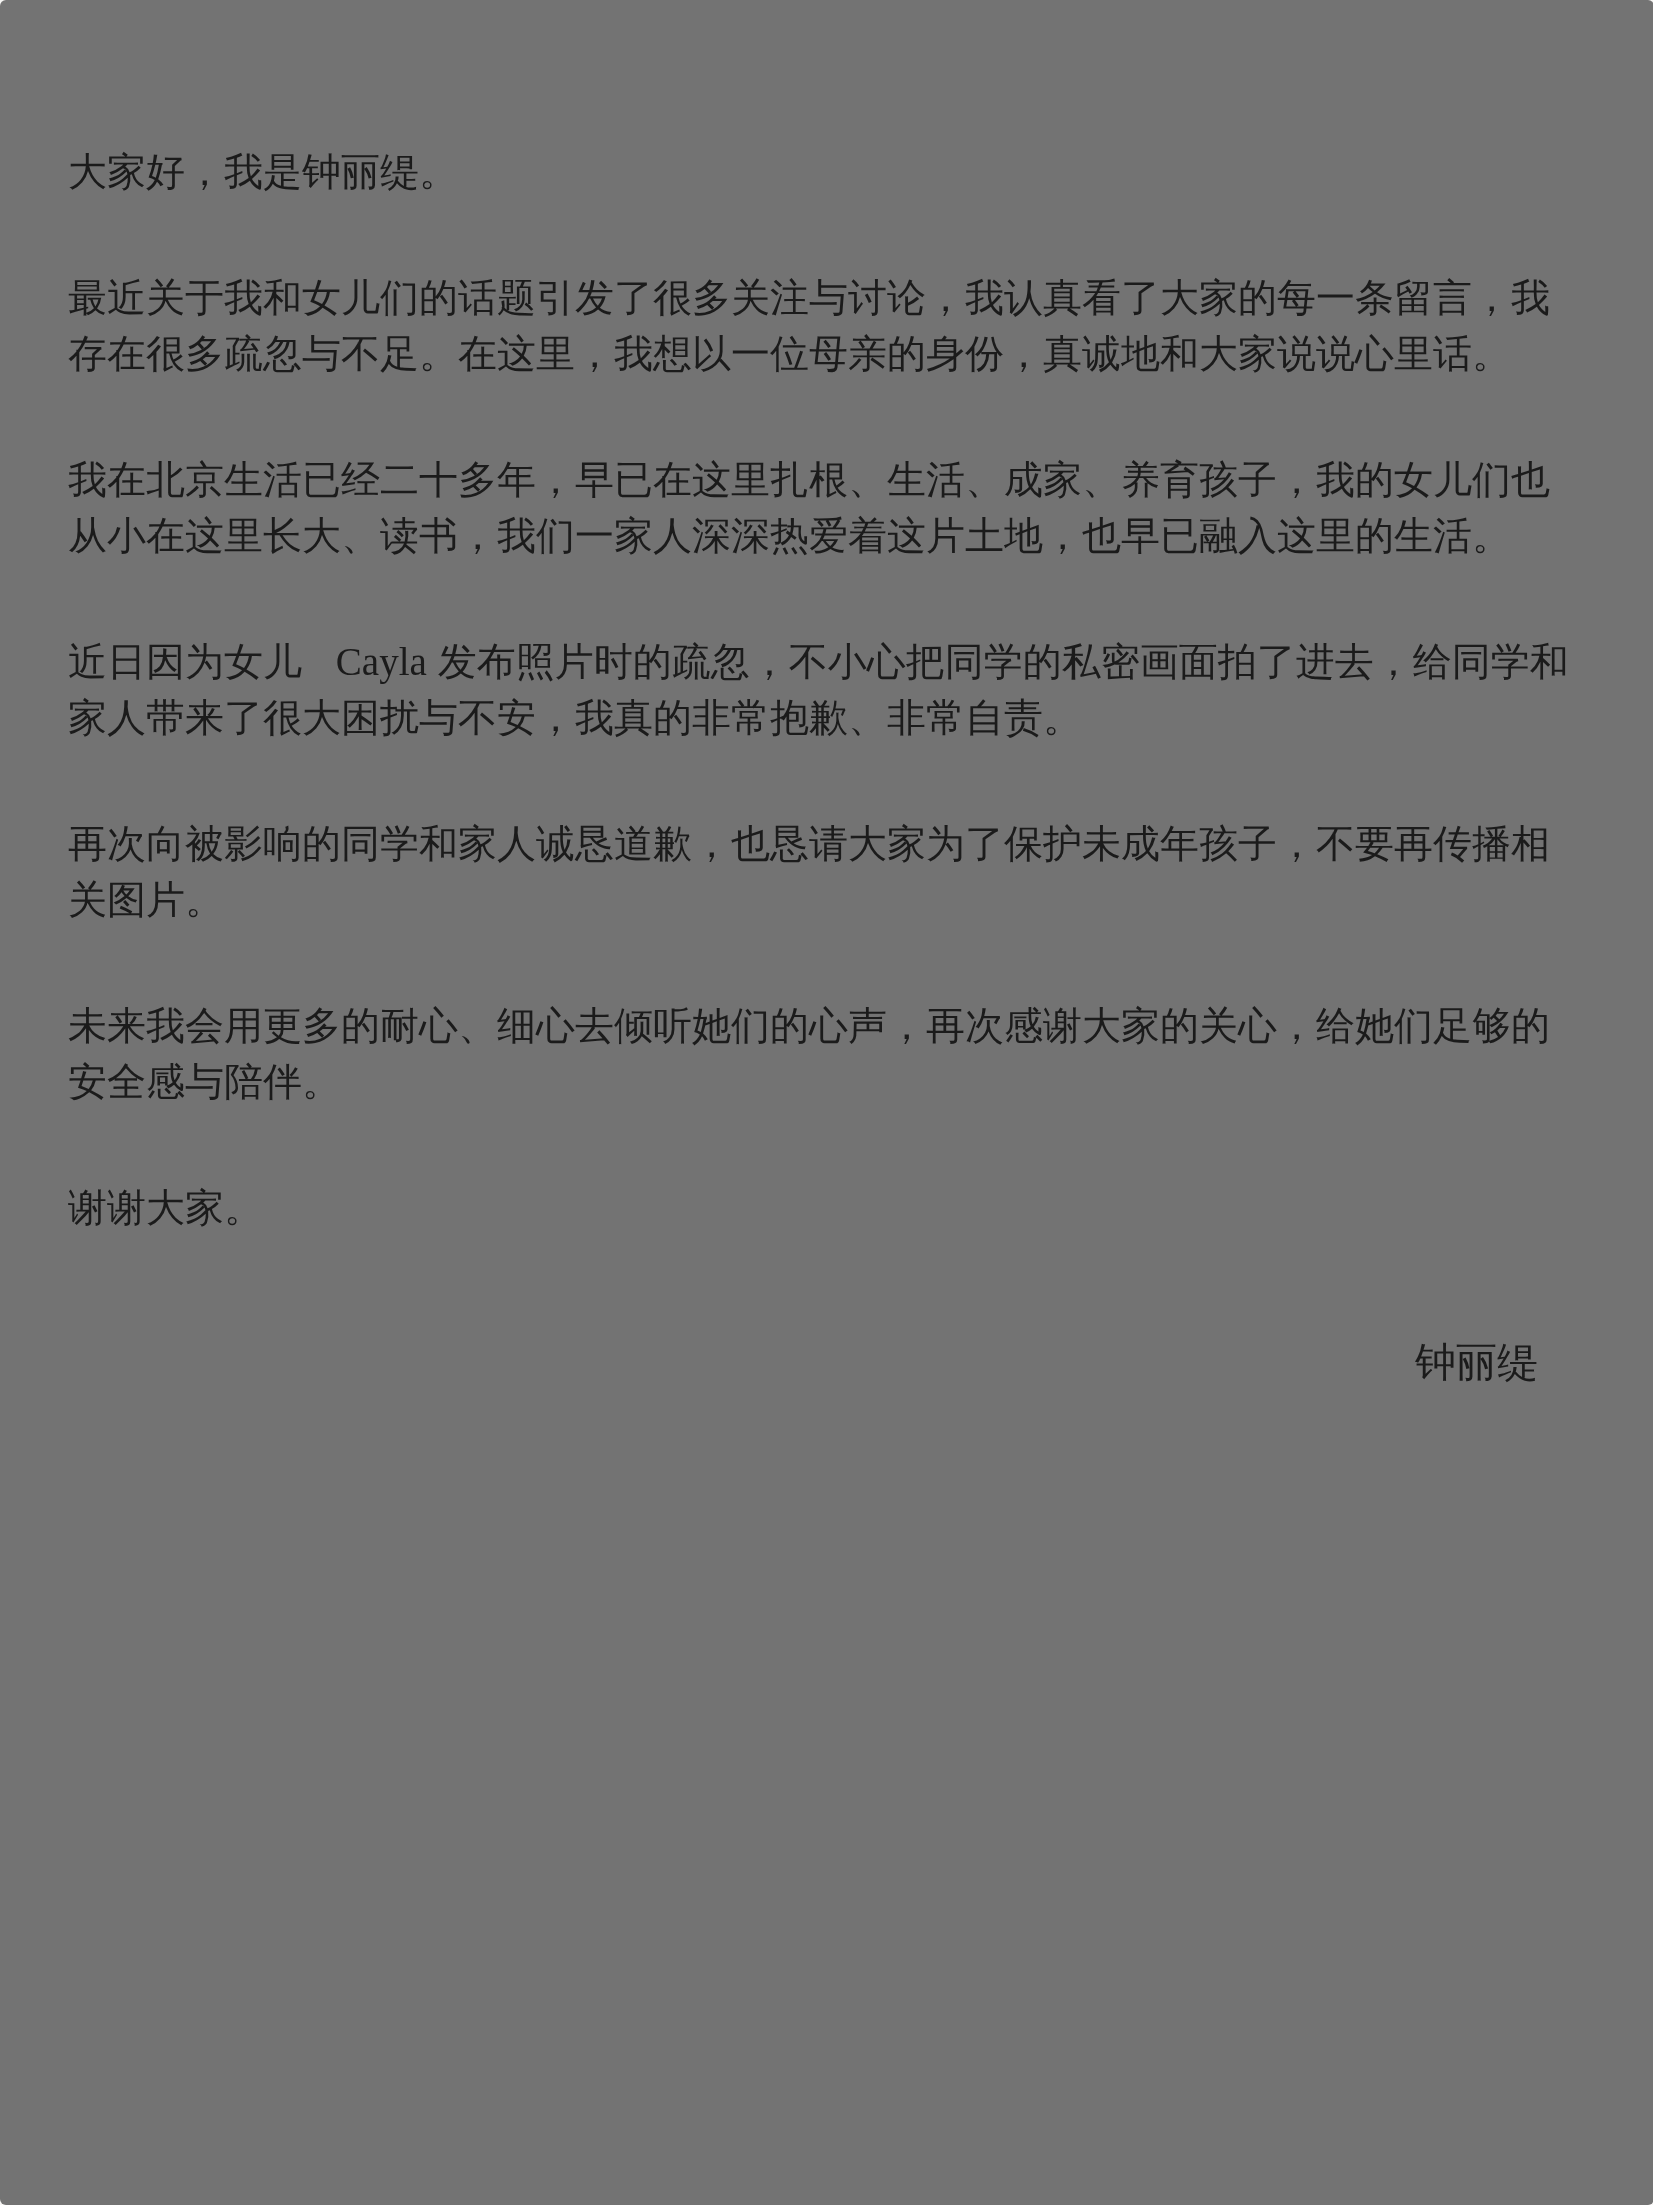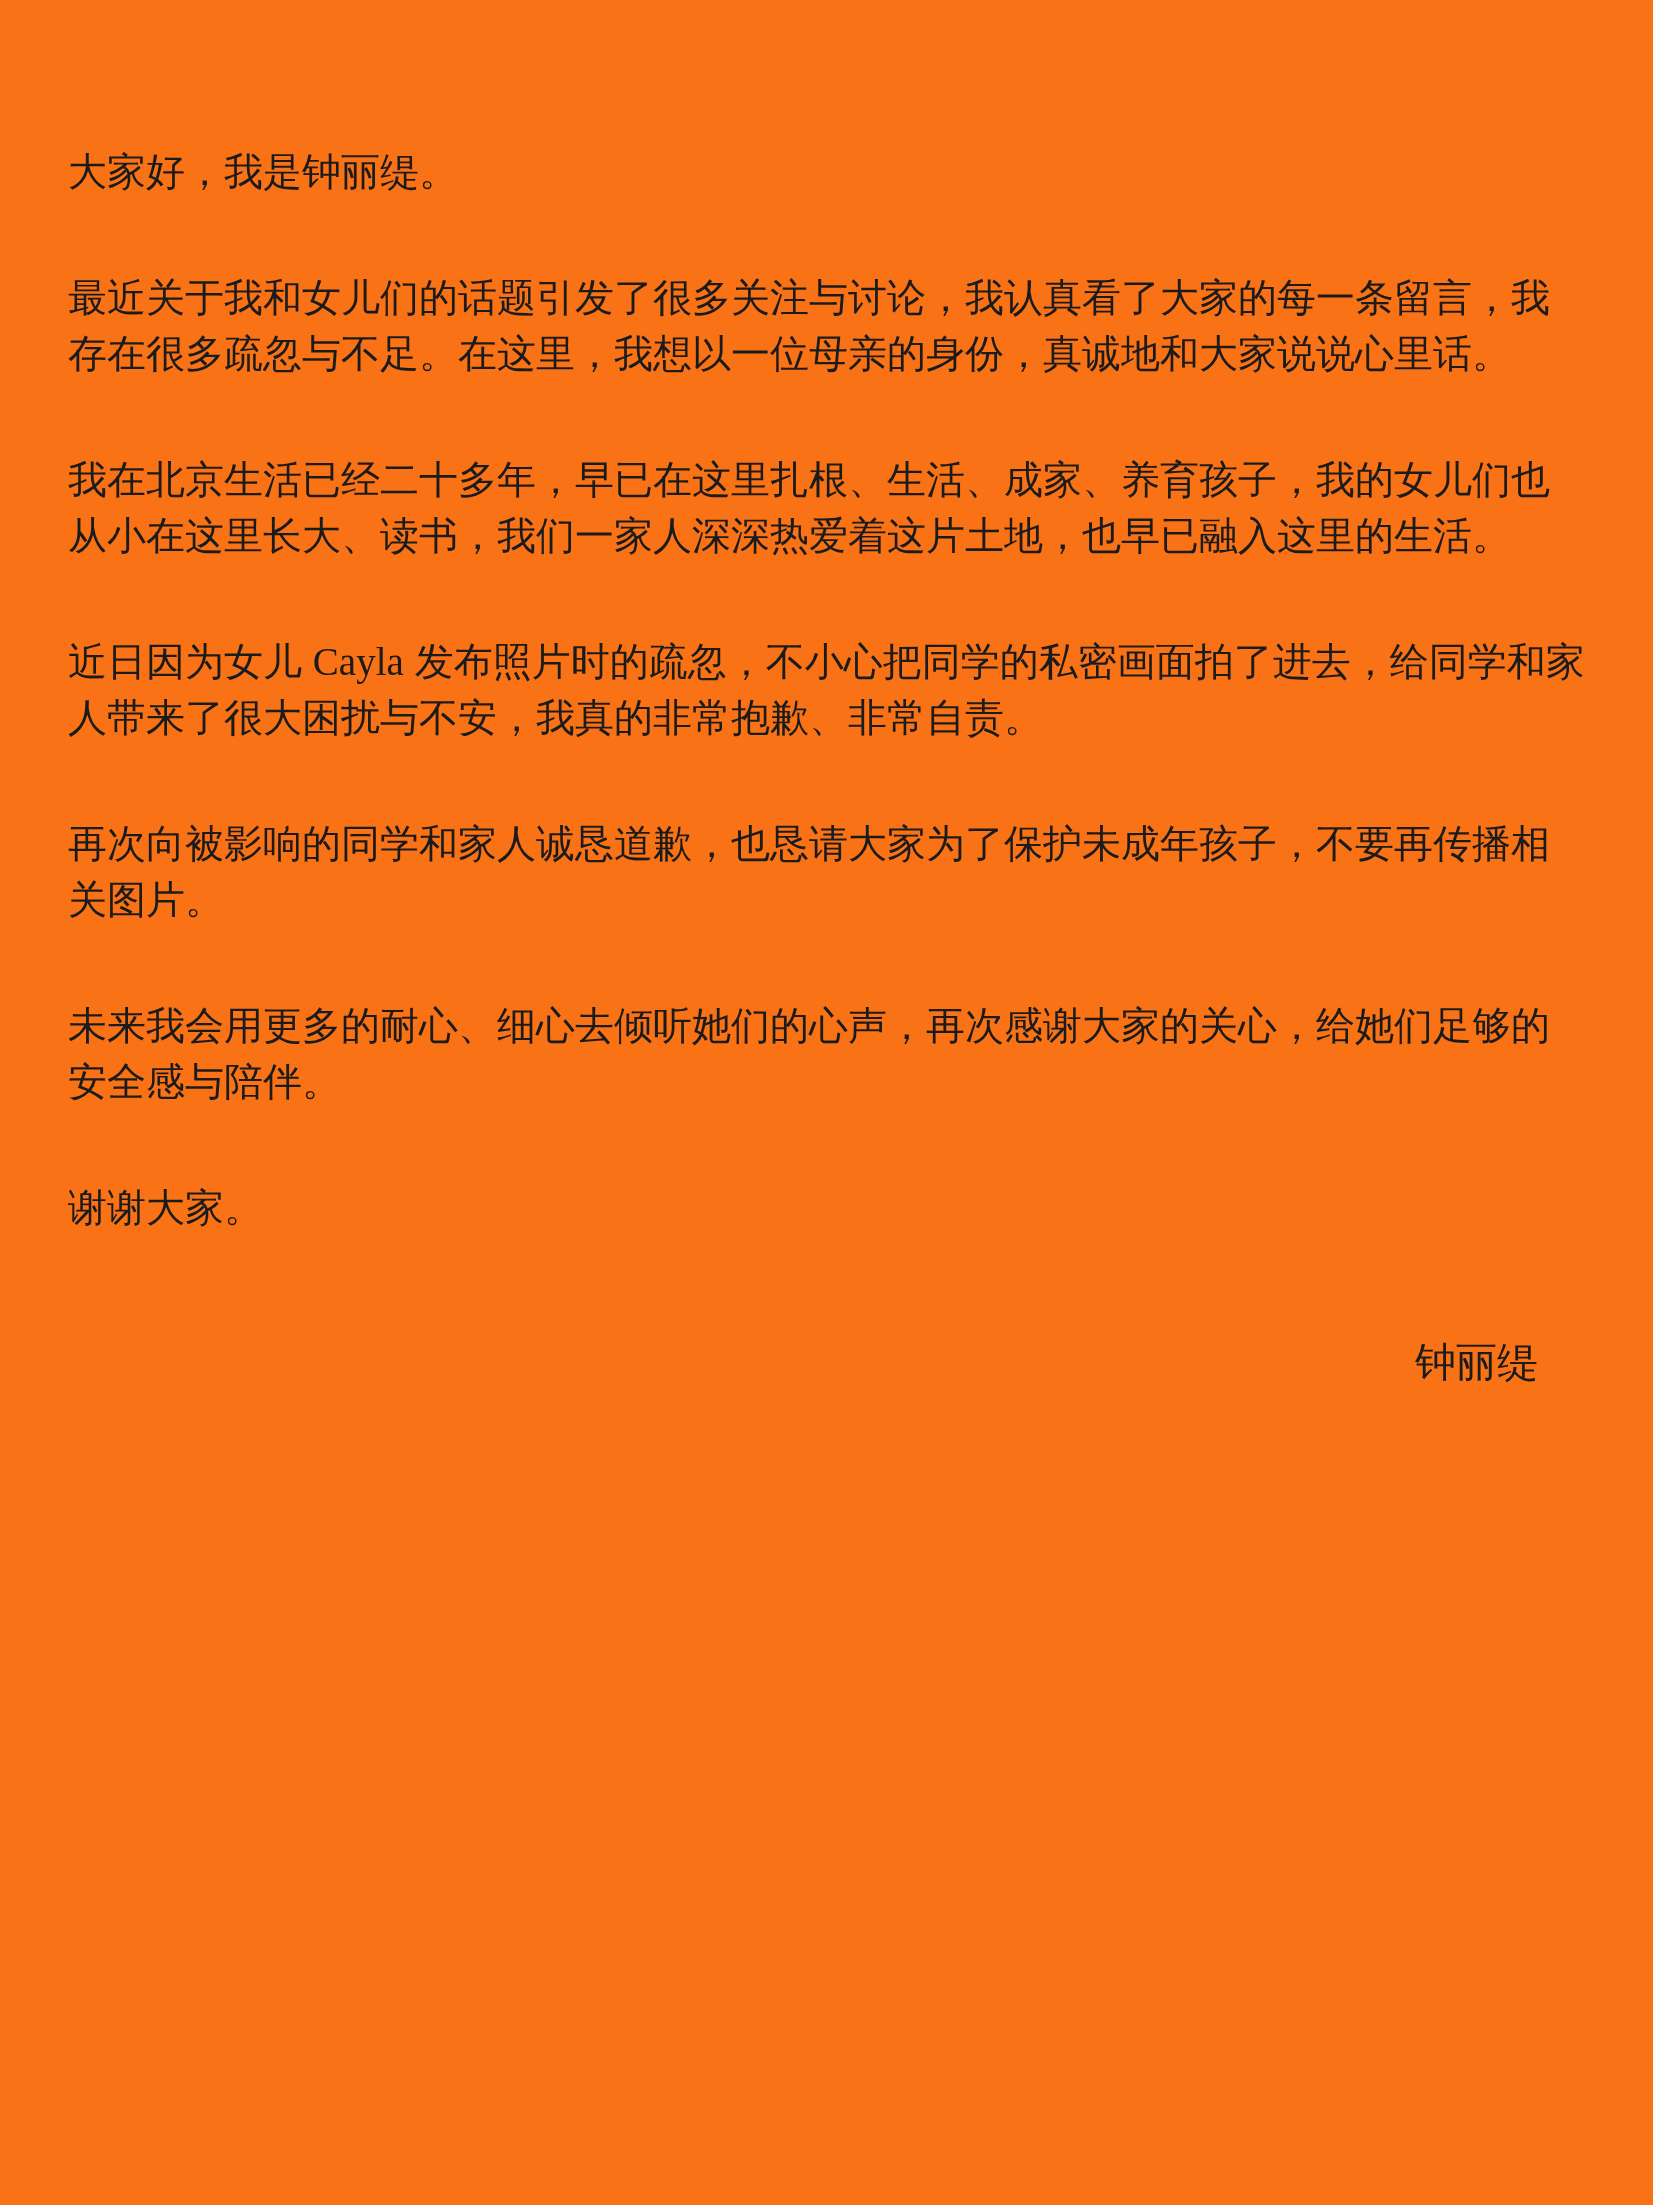--- a/index.html
+++ b/index.html
@@ -29,35 +29,36 @@
     font-size: 39px;
     line-height: 56px;
     font-weight: 500;
     letter-spacing: 0px;
     text-align: left;
     word-break: break-word;
   }
   .latin {
     font-family: "Liberation Serif", "DejaVu Serif", serif;
     font-weight: 400;
+    margin-left: 23px;
   }
   .signature {
     margin-top: 98px;
     padding-right: 116px;
     font-size: 41px;
     line-height: 56px;
     font-weight: 500;
     text-align: right;
     color: #1b1b1b;
   }
 </style>
 </head>
 <body>
 
-<div class="page" style="background: #f97316; color: rgb(27, 27, 27);">
+<div class="page" style="background: #737373; color: rgb(27, 27, 27); border-radius: 6px;">
   <div class="content">
       <p>大家好，我是钟丽缇。</p>
       <p>最近关于我和女儿们的话题引发了很多关注与讨论，我认真看了大家的每一条留言，我存在很多疏忽与不足。在这里，我想以一位母亲的身份，真诚地和大家说说心里话。</p>
       <p>我在北京生活已经二十多年，早已在这里扎根、生活、成家、养育孩子，我的女儿们也从小在这里长大、读书，我们一家人深深热爱着这片土地，也早已融入这里的生活。</p>
       <p>近日因为女儿 <span class="latin">Cayla</span> 发布照片时的疏忽，不小心把同学的私密画面拍了进去，给同学和家人带来了很大困扰与不安，我真的非常抱歉、非常自责。</p>
       <p>再次向被影响的同学和家人诚恳道歉，也恳请大家为了保护未成年孩子，不要再传播相关图片。</p>
       <p>未来我会用更多的耐心、细心去倾听她们的心声，再次感谢大家的关心，给她们足够的安全感与陪伴。</p>
       <p>谢谢大家。</p>
     </div>
   <div class="signature">钟丽缇</div>

